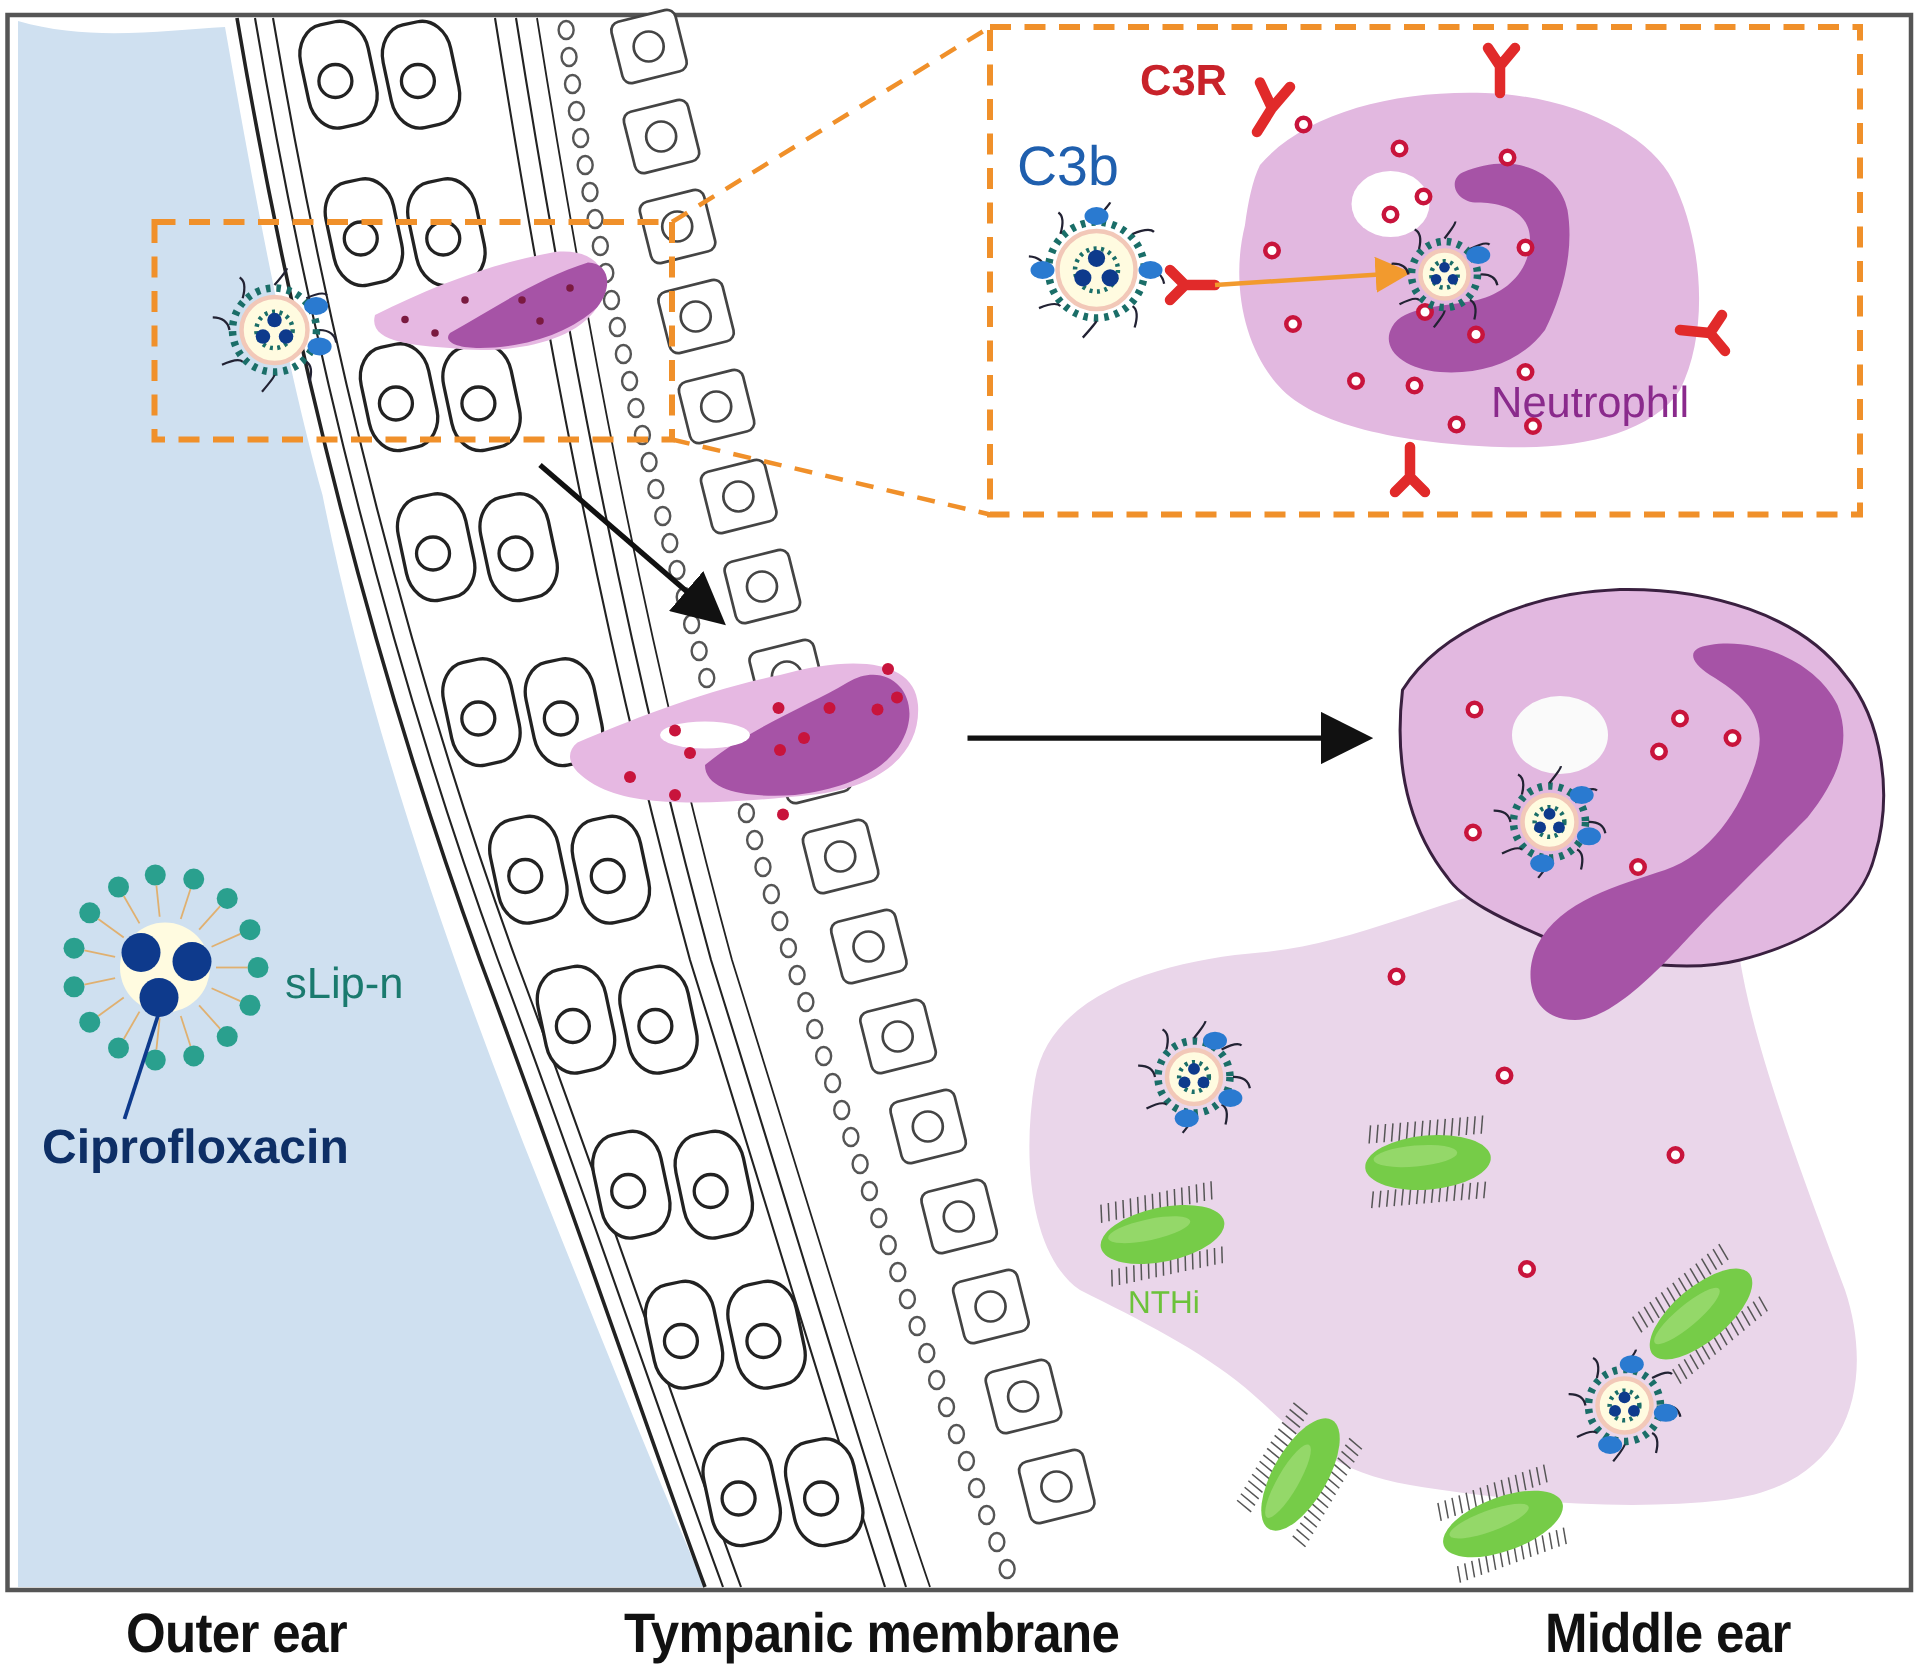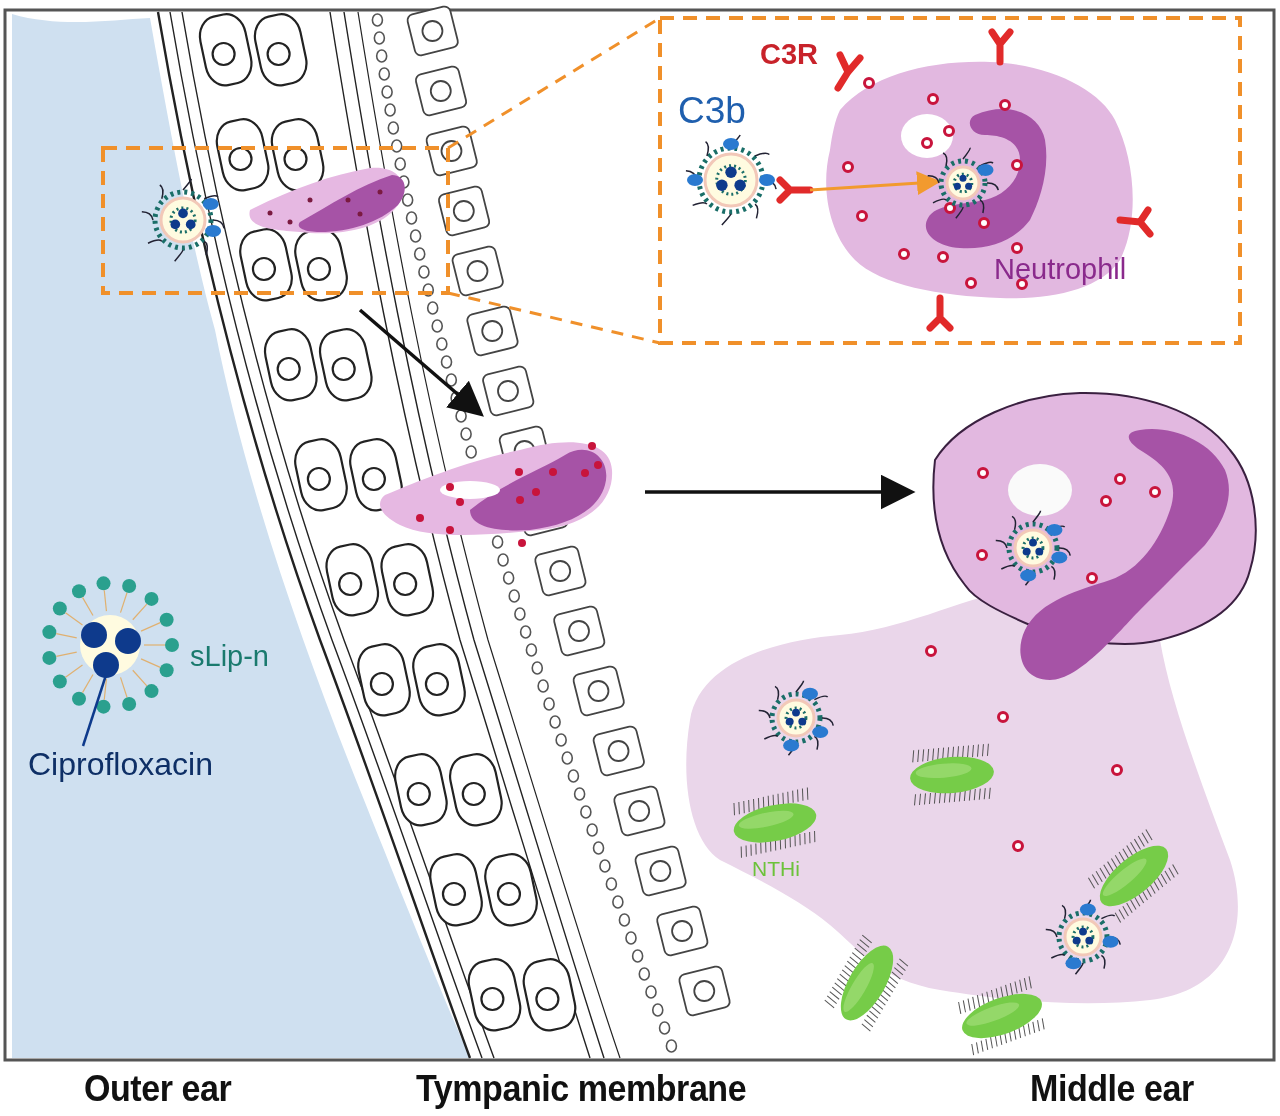--- a/index.html
+++ b/index.html
@@ -600,21 +600,21 @@
           <line x1="1039" y1="1000" x2="1041" y2="988" stroke="#555" stroke-width="1"></line>
           <line x1="1039" y1="1032" x2="1037" y2="1043" stroke="#555" stroke-width="1"></line>
           <ellipse cx="1002" cy="1016" rx="42" ry="18" fill="#76cc48"></ellipse>
           <ellipse cx="994" cy="1011" rx="28" ry="7" fill="#a8e080" opacity="0.6"></ellipse>
         </g>
       </g>
 </svg>
 
   
   <div class="lbl" style="left:190px;top:640px;font-size:29px;color:#1a7a6e;">sLip-n</div>
-  <div class="lbl" style="left:28px;top:746px;font-size:32px;color:#0e2f66;">Ciprofloxacin</div>
+  <div class="lbl" style="left:28px;top:746px;font-size:32px;color:#0e2f66;font-weight:bold;">Ciprofloxacin</div>
   <div class="lbl" style="left:678px;top:90px;font-size:37px;color:#1f5fae;">C3b</div>
   <div class="lbl" style="left:760px;top:38px;font-size:29px;color:#c8222a;font-weight:bold;">C3R</div>
   <div class="lbl" style="left:972px;top:253px;font-size:29px;color:#8a2a8c;margin-left:22px;">Neutrophil</div>
   <div class="lbl" style="left:752px;top:857px;font-size:21px;color:#6cc23a;">NTHi</div>
 
   <div class="lbl bottom-lbl" style="left:84px;">Outer ear</div>
   <div class="lbl bottom-lbl" style="left:416px;">Tympanic membrane</div>
   <div class="lbl bottom-lbl" style="left:1030px;">Middle ear</div>
 </div>
 

